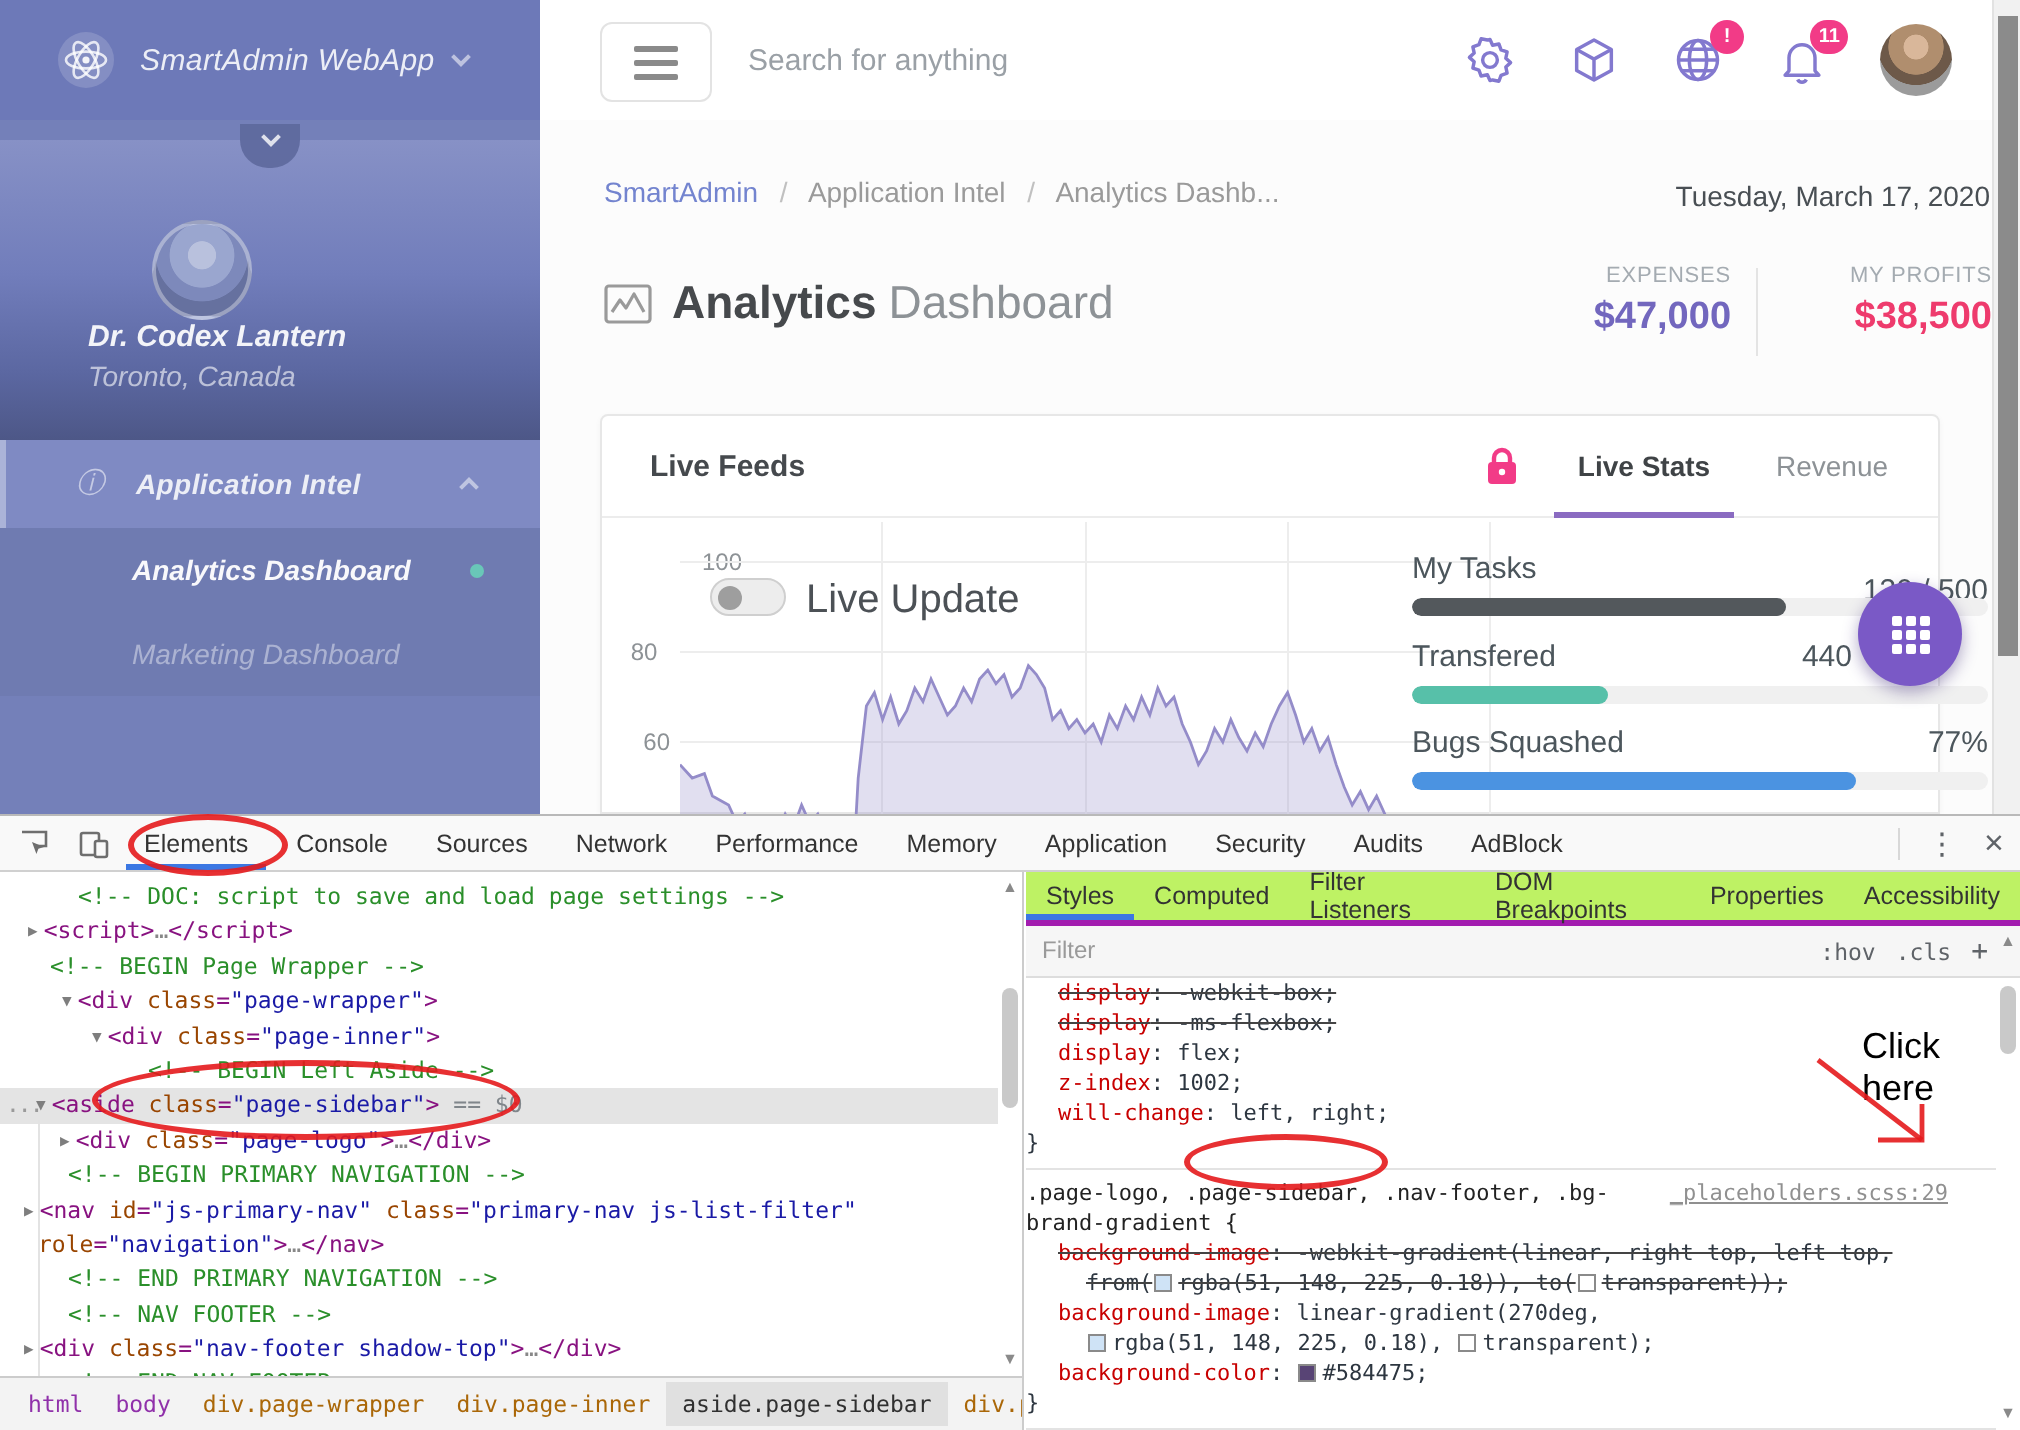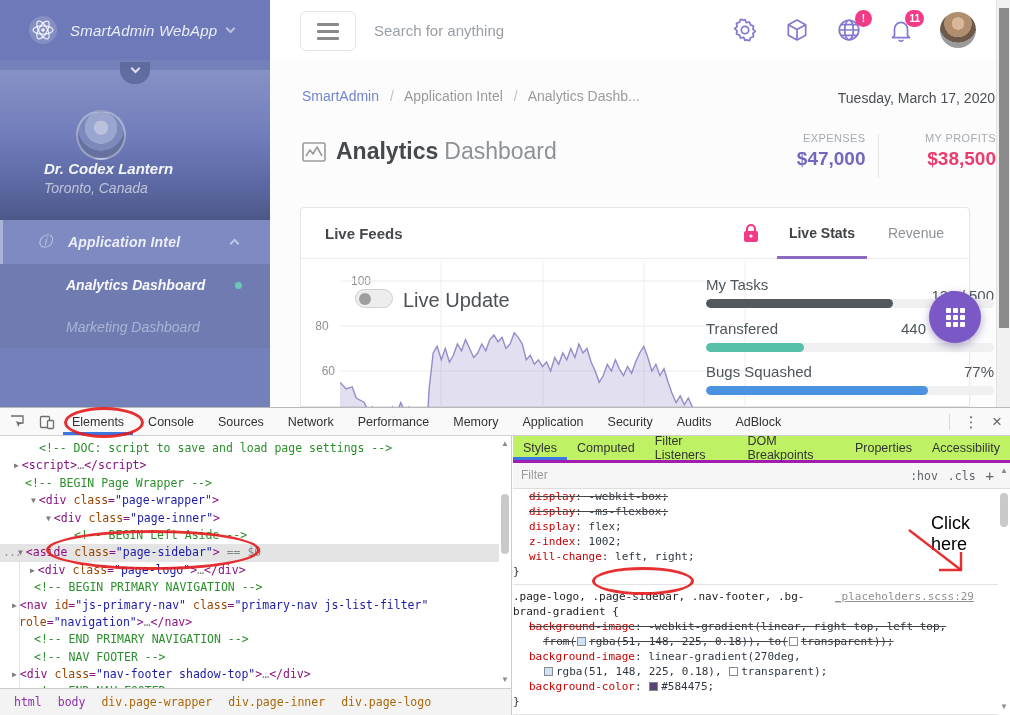--- a/index.html
+++ b/index.html
@@ -430,20 +430,21 @@
       <div id="el-scroll">
         <span class="scr-arrow" style="top:2px;">▲</span>
         <div id="el-thumb"></div>
         <span class="scr-arrow" style="bottom:2px;">▼</span>
       </div>
       <div id="crumbbar">
           <span class="crumb purple">html</span>
           <span class="crumb purple">body</span>
           <span class="crumb orange">div.page-wrapper</span>
           <span class="crumb orange">div.page-inner</span>
+          <span class="crumb active">aside.page-sidebar</span>
           <span class="crumb orange">div.page-logo</span>
         </div>
     </div>
 
     <div id="styles-pane">
       <div id="styles-subtabs">
           <span class="sub-tab active">Styles</span>
           <span class="sub-tab">Computed</span>
           <span class="sub-tab">Filter Listeners</span>
           <span class="sub-tab">DOM Breakpoints</span>

